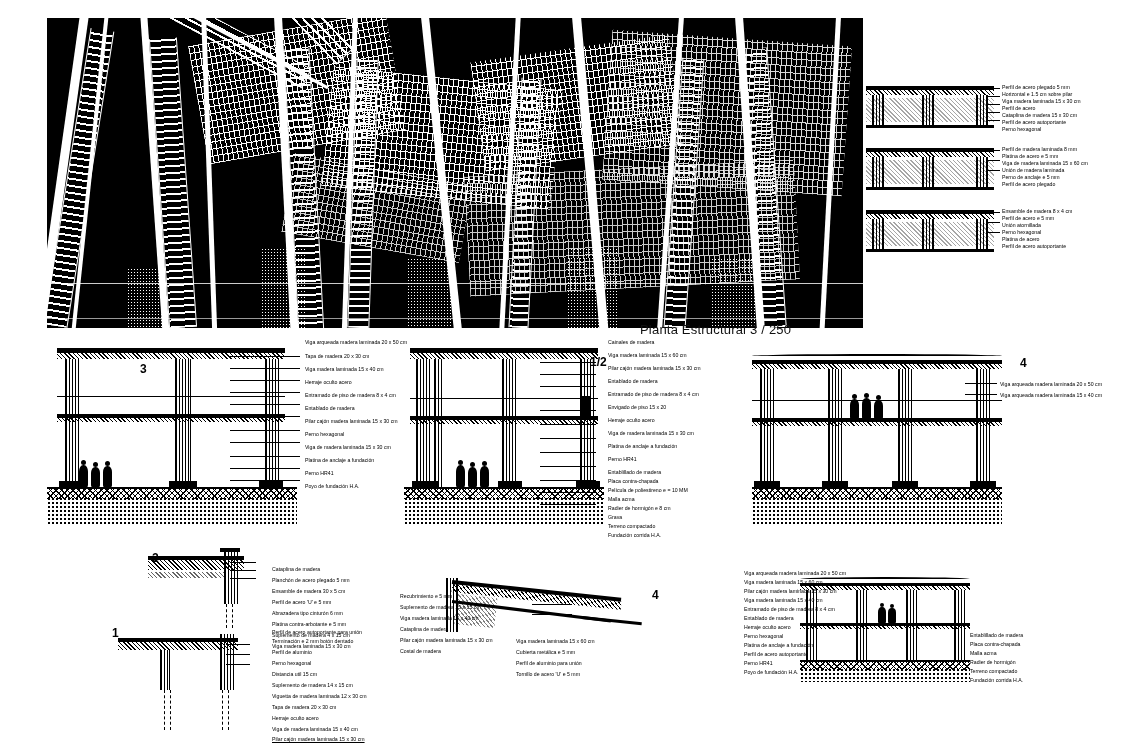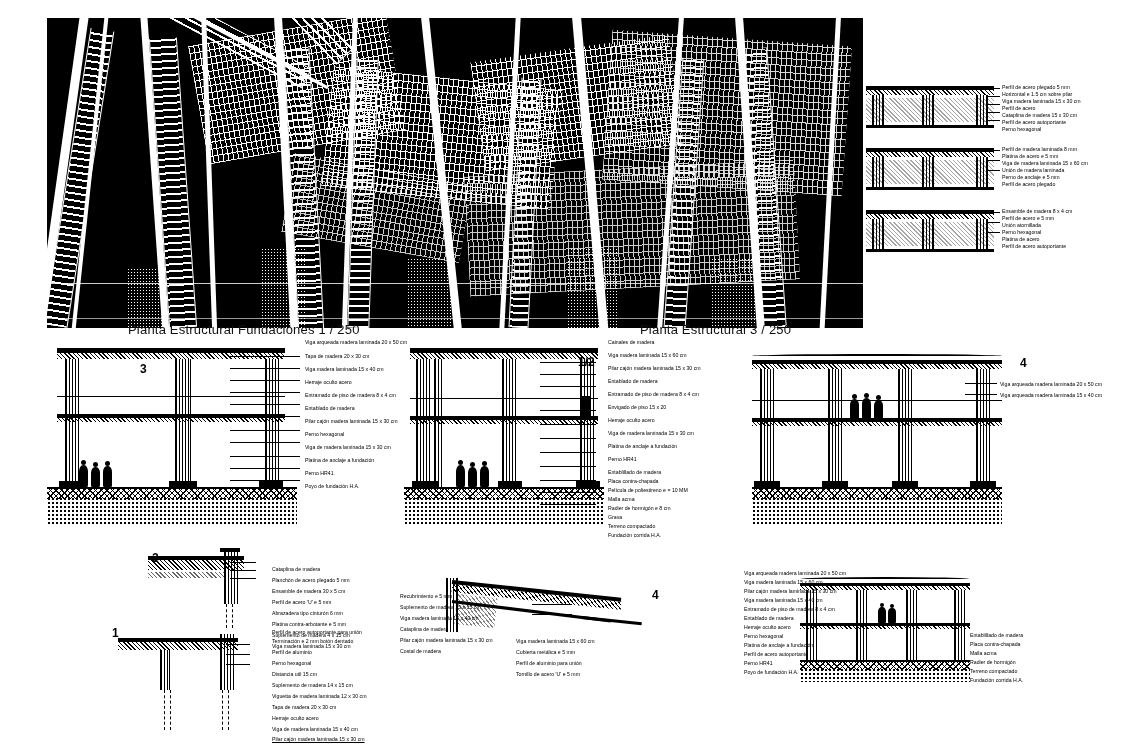--- a/index.html
+++ b/index.html
@@ -87,21 +87,20 @@
     <div class="dots" style="left:214px;top:230px;width:46px;height:80px;"></div>
     <div class="dots" style="left:360px;top:240px;width:46px;height:70px;"></div>
     <div class="dots" style="left:520px;top:230px;width:50px;height:80px;"></div>
     <div class="dots" style="left:664px;top:240px;width:44px;height:70px;"></div>
     <div class="dots" style="left:80px;top:250px;width:40px;height:60px;"></div>
 
     <div class="thin" style="left:0;top:265px;width:816px;height:1px;opacity:.8;"></div>
     <div class="thin" style="left:0;top:300px;width:816px;height:1px;opacity:.6;"></div>
   </div>
 
-  <div class="big" style="left:128px;top:322px;">Planta Estructural Fundaciones 1 / 250</div>
   <div class="big" style="left:640px;top:322px;">Planta Estructural 3 / 250</div>
 
   <div class="abs" style="left:866px;top:80px;width:270px;height:180px;">
 
     <div class="abs" style="left:0;top:0;width:128px;height:50px;">
       <div class="solid" style="left:0;top:6px;width:128px;height:4px;"></div>
       <div class="hatch" style="left:0;top:10px;width:128px;height:5px;"></div>
       <div class="col" style="left:6px;top:15px;width:10px;height:32px;"></div>
       <div class="col" style="left:56px;top:15px;width:10px;height:32px;"></div>
       <div class="col" style="left:110px;top:15px;width:10px;height:32px;"></div>
@@ -233,21 +232,21 @@
     <div class="figure" style="left:64px;top:131px;width:9px;height:20px;"></div>
     <div class="head" style="left:78px;top:125px;width:5px;height:5px;"></div>
     <div class="figure" style="left:76px;top:130px;width:9px;height:21px;"></div>
 
     <div class="ground" style="left:0;top:151px;width:200px;height:10px;"></div>
     <div class="soil" style="left:0;top:161px;width:200px;height:28px;"></div>
     <div class="solid" style="left:8px;top:145px;width:26px;height:8px;"></div>
     <div class="solid" style="left:94px;top:145px;width:24px;height:8px;"></div>
     <div class="solid" style="left:172px;top:145px;width:24px;height:8px;"></div>
   </div>
-  <div class="num" style="left:578px;top:355px;font-weight:bold;">1/2</div>
+  <div class="num" style="left:590px;top:355px;font-weight:bold;">1/2</div>
 
   <div class="abs" style="left:540px;top:340px;width:60px;height:190px;">
     <div class="hline" style="left:0;top:10px;width:56px;"></div>
     <div class="hline" style="left:0;top:22px;width:56px;"></div>
     <div class="hline" style="left:0;top:34px;width:56px;"></div>
     <div class="hline" style="left:0;top:46px;width:56px;"></div>
     <div class="hline" style="left:0;top:58px;width:56px;"></div>
     <div class="hline" style="left:0;top:70px;width:56px;"></div>
     <div class="hline" style="left:0;top:84px;width:56px;"></div>
     <div class="hline" style="left:0;top:98px;width:56px;"></div>

